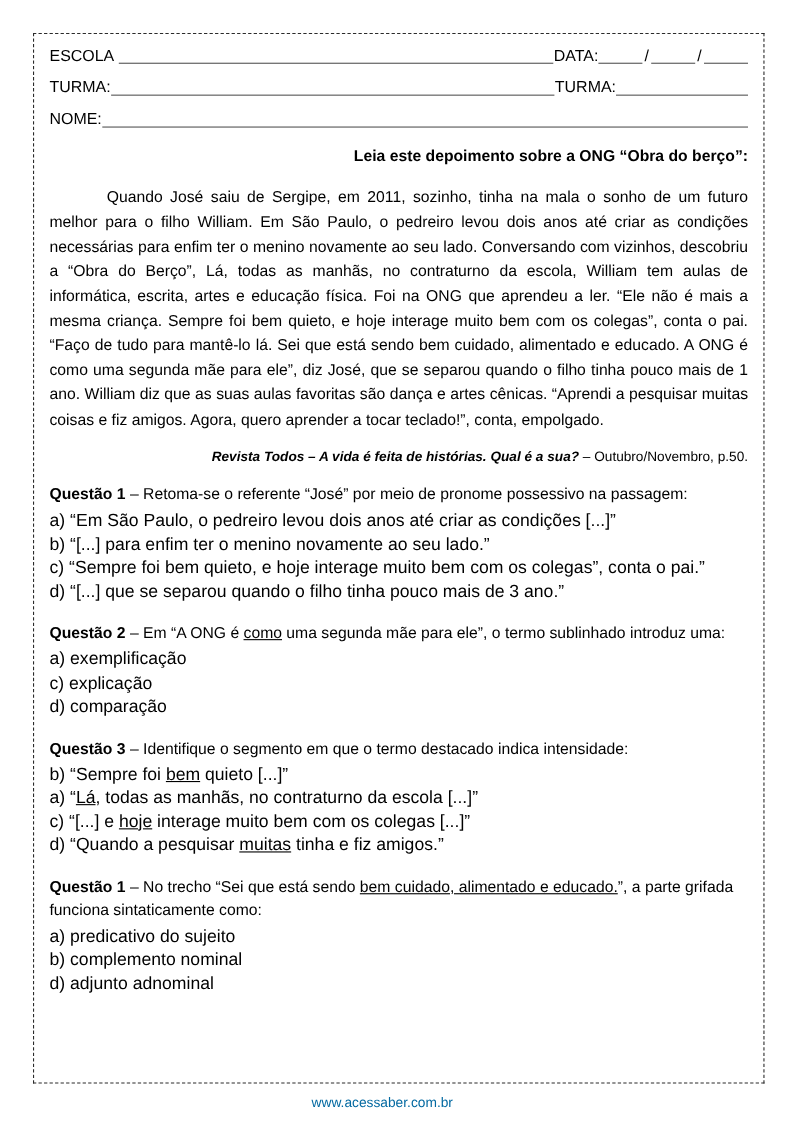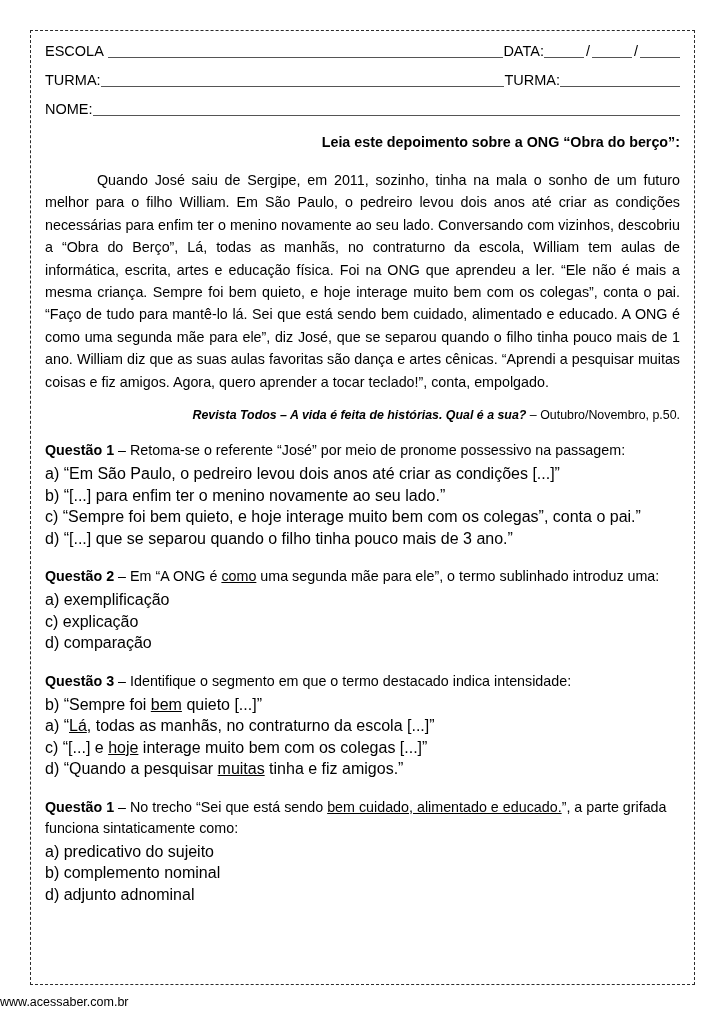--- a/index.html
+++ b/index.html
@@ -120,23 +120,23 @@
   }
 
   u.uline { text-decoration: underline; }
 
   
   .footer {
     position: absolute;
     left: 0;
     top: 995px;
     width: 695px;
-    text-align: left;
+    text-align: center;
     font-size: 12.5px;
-    color: #000000;
+    color: #0369a1;
   }
 </style>
 </head>
 <body>
 
 <div class="page">
 
   <div class="sheet">
 
     <div class="ident">

